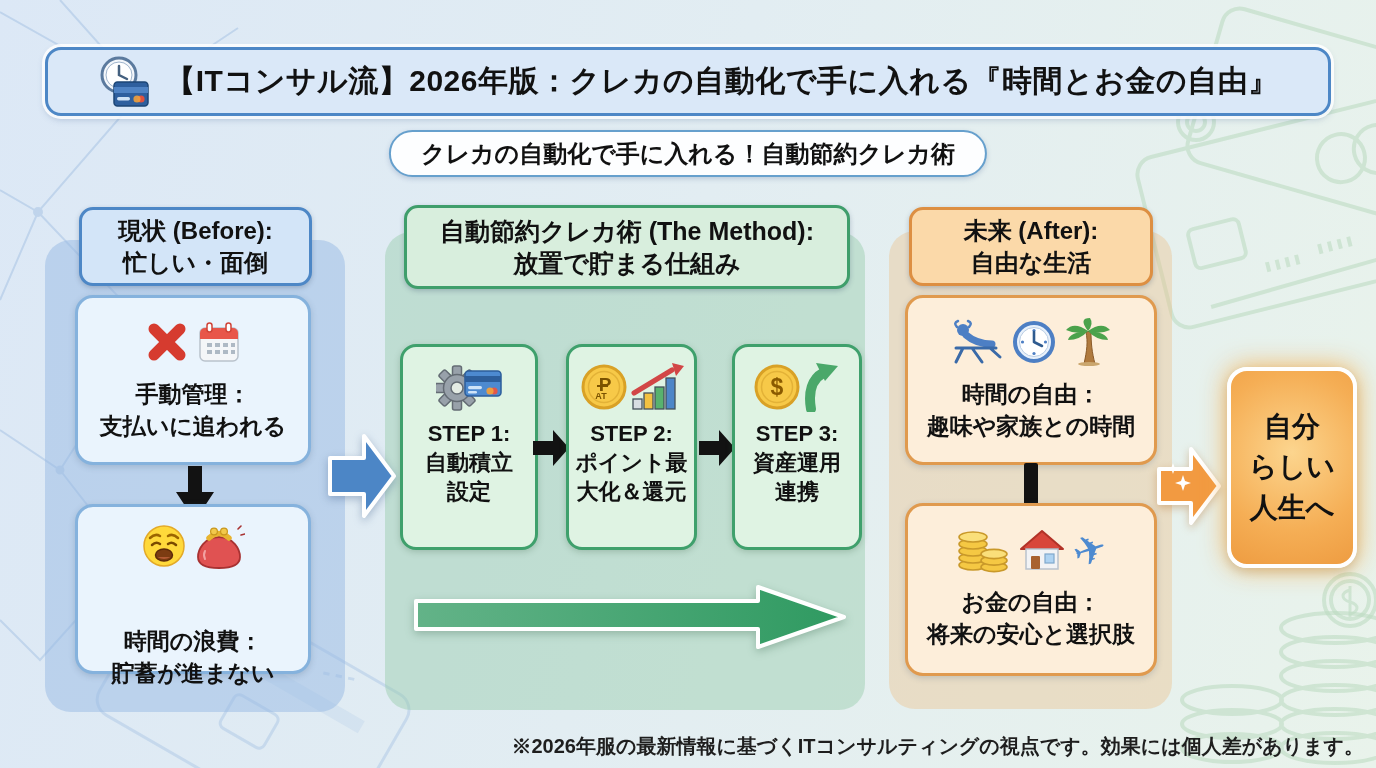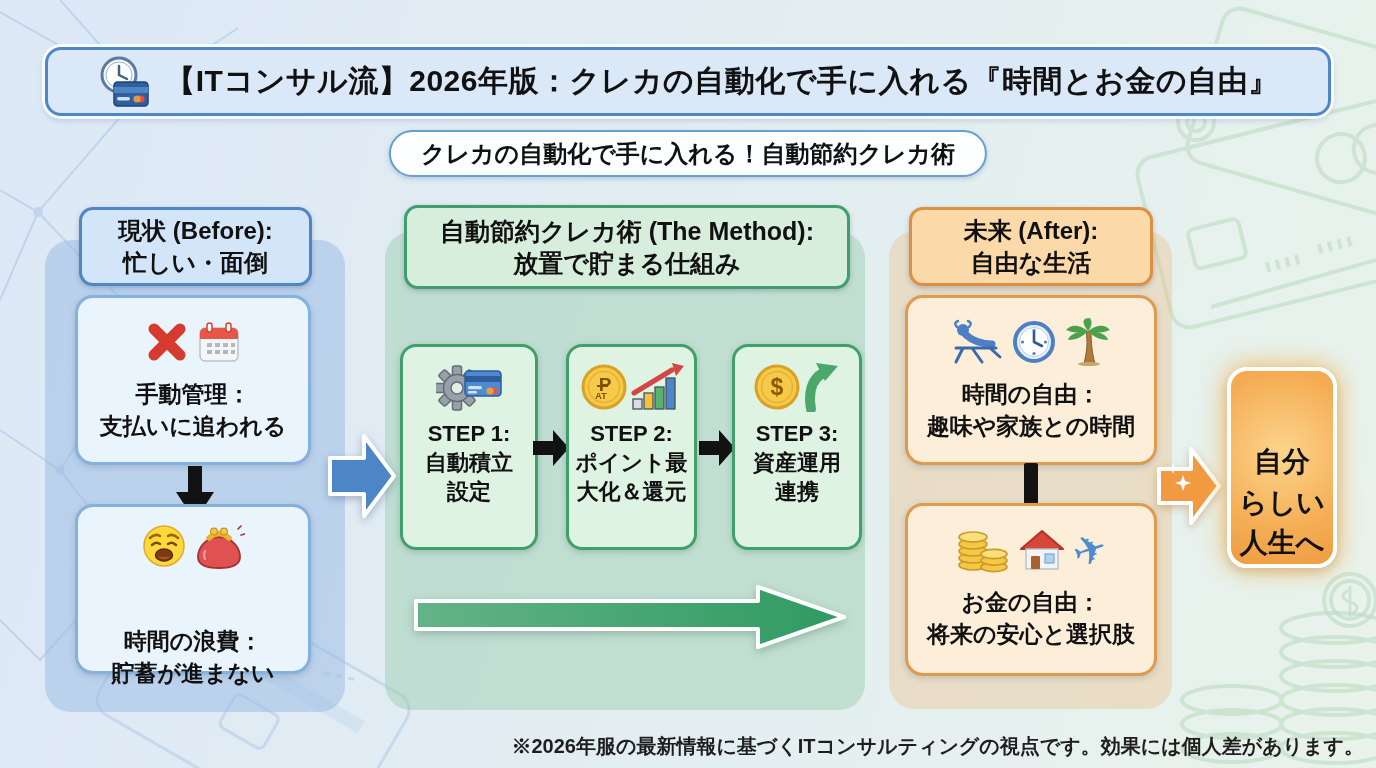--- a/index.html
+++ b/index.html
@@ -51,25 +51,25 @@
   .step{
     display:flex;flex-direction:column;align-items:center;border-radius:16px;box-sizing:border-box;
     background:#dff3e3;border:3px solid #3fa06c;box-shadow:0 2px 6px rgba(50,90,60,.25);padding-top:14px;
   }
   .step1{left:400px;top:344px;width:138px;height:206px;}
   .step2{left:566px;top:344px;width:131px;height:206px;}
   .step3{left:732px;top:344px;width:130px;height:206px;}
   .step .icons{height:52px;gap:2px;}
   .stext{font-weight:bold;font-size:22px;text-align:center;white-space:pre-line;line-height:1.32;margin-top:6px;}
   .goal{
-    left:1227px;top:367px;width:110px;height:201px;border-radius:20px;box-sizing:border-box;
+    left:1227px;top:367px;width:130px;height:201px;border-radius:20px;box-sizing:border-box;
     background:radial-gradient(circle at 50% 42%,#fcd58e 0%,#f5ae55 62%,#ee9c41 100%);
     border:4px solid #ffffff;
     box-shadow:0 0 26px rgba(246,172,72,.9),0 4px 10px rgba(0,0,0,.15);
-    display:flex;align-items:flex-end;justify-content:center;
+    display:flex;align-items:center;justify-content:center;
   }
   .goal-text{font-size:28px;font-weight:bold;text-align:center;white-space:pre-line;line-height:1.45;}
   .connector{left:1024px;top:463px;width:14px;height:44px;background:#121212;border-radius:2px;}
   .footnote{
     left:0;right:12px;bottom:8px;text-align:right;font-size:20px;font-weight:600;color:#1e1e1e;
   }
   .plane-glyph{font-family:"DejaVu Sans",sans-serif;font-size:40px;color:#4d8ad0;display:inline-block;transform:rotate(-18deg);line-height:1;}
 </style>
 </head>
 <body>

